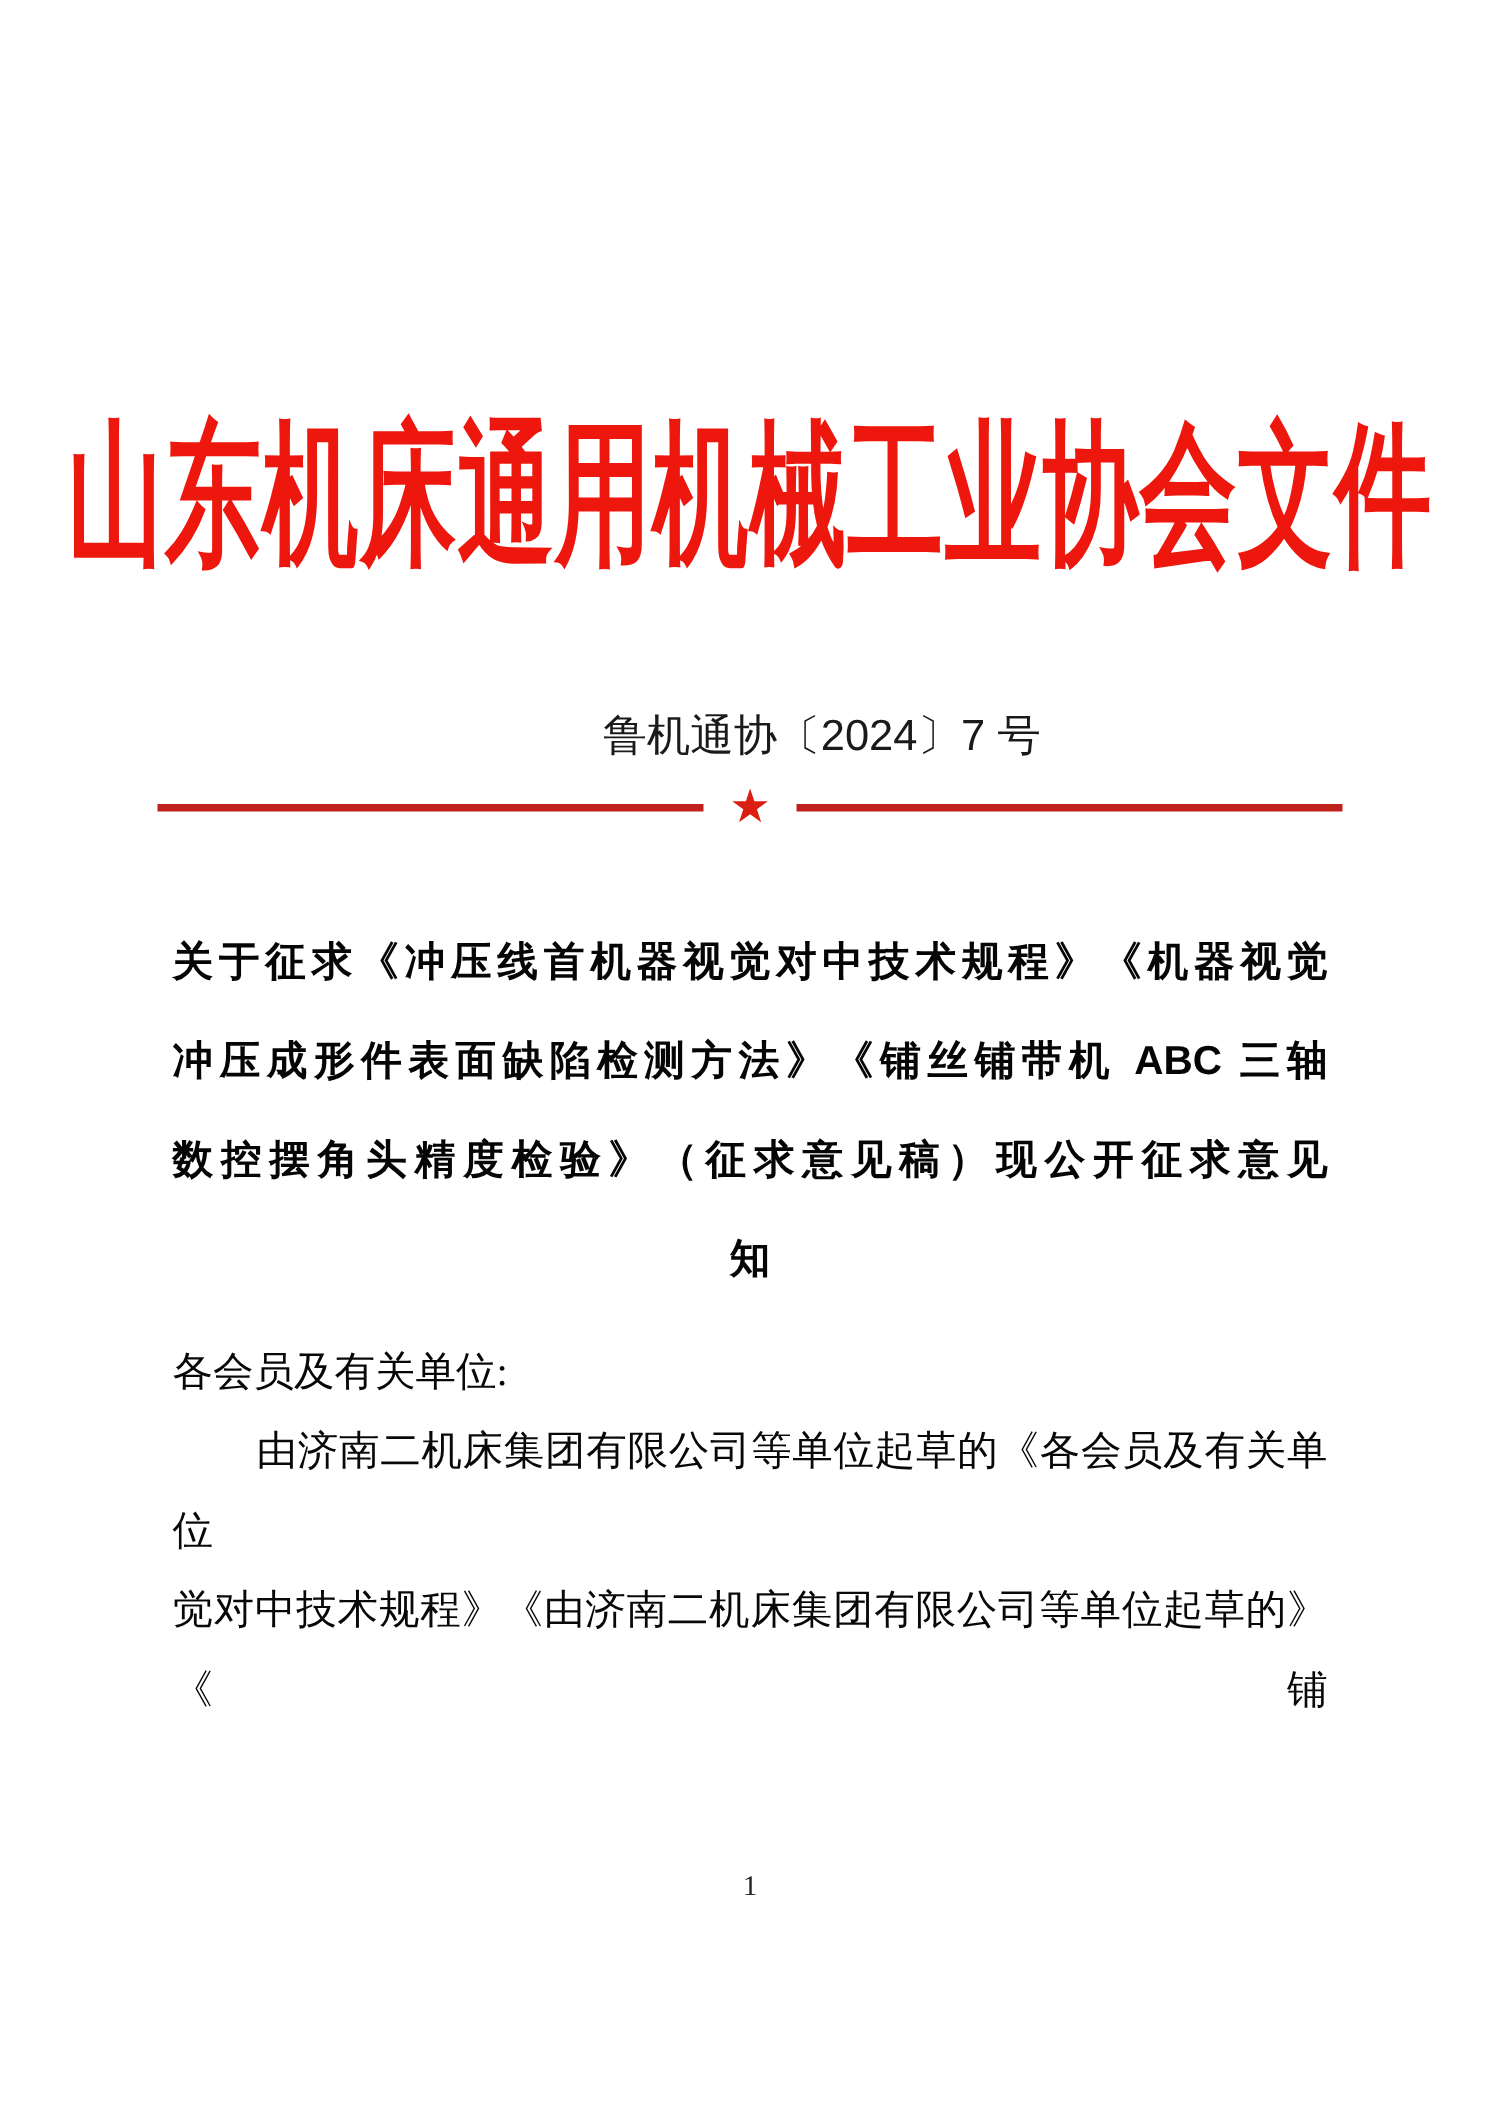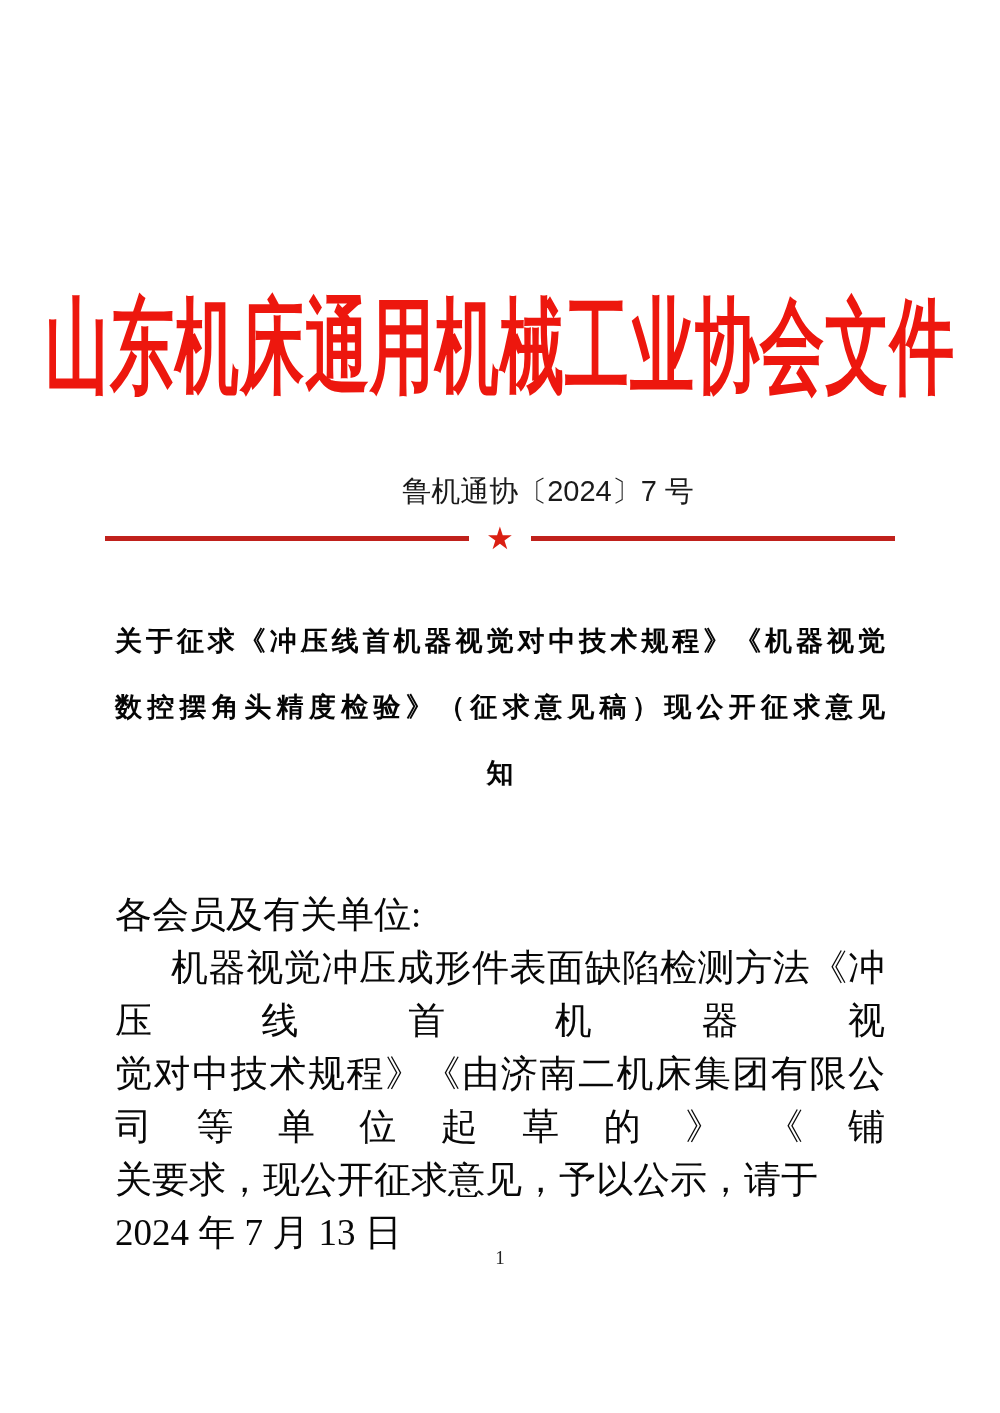--- a/index.html
+++ b/index.html
@@ -16,21 +16,21 @@
     width:1000px;
     height:1413px;
     background:var(--page-bg);
     overflow:hidden;
     font-family:"Liberation Serif","DejaVu Serif",serif;
     color:var(--text-black);
   }
   
   .letterhead{
     position:absolute;
-    top:295px;left:0;width:100%;
+    top:278px;left:0;width:100%;
     text-align:center;
     white-space:nowrap;
   }
   .letterhead-text{
     display:inline-block;
     font-family:"Liberation Sans","DejaVu Sans",sans-serif;
     font-weight:900;
     font-size:64px;
     line-height:64px;
     letter-spacing:1px;
@@ -80,21 +80,21 @@
   }
   .title-line{text-align:center;}
   .title-line.fill{
     text-align:justify;
     text-align-last:justify;
   }
   
   .body-text{
     position:absolute;
     top:888px;left:115px;width:770px;
-    font-size:37px;
+    font-size:27px;
     line-height:53px;
     color:#080808;
   }
   .body-line{text-align:left;}
   .body-line.fill{
     text-align:justify;
     text-align-last:justify;
   }
   .body-line.indent{text-indent:56px;}
   
@@ -119,28 +119,28 @@
   <div class="doc-number">鲁机通协〔2024〕7 号</div>
 
   <div class="red-rule">
     <div class="rule-segment"></div>
     <div class="rule-star">★</div>
     <div class="rule-segment"></div>
   </div>
 
   <div class="notice-title">
     <div class="title-line fill">关于征求《冲压线首机器视觉对中技术规程》《机器视觉</div>
+    <div class="title-line fill">冲压成形件表面缺陷检测方法》《铺丝铺带机 ABC 三轴</div>
     <div class="title-line fill">数控摆角头精度检验》（征求意见稿）现公开征求意见</div>
     <div class="title-line">知</div>
   </div>
 
   <div class="body-text">
     <div class="body-line">各会员及有关单位:</div>
 
-    <div class="body-line indent fill">机器视觉冲压成形件表面缺陷检测方法《冲压线首机器视</div>
+    <div class="body-line indent fill">由济南二机床集团有限公司等单位起草的《各会员及有关单位</div>
     <div class="body-line fill">觉对中技术规程》《由济南二机床集团有限公司等单位起草的》《铺</div>
 
-    <div class="body-line">关要求，现公开征求意见，予以公示，请于 2024 年 7 月 13 日</div>
   </div>
 
   <div class="page-number">1</div>
 
 </div>
 
 </body></html>

